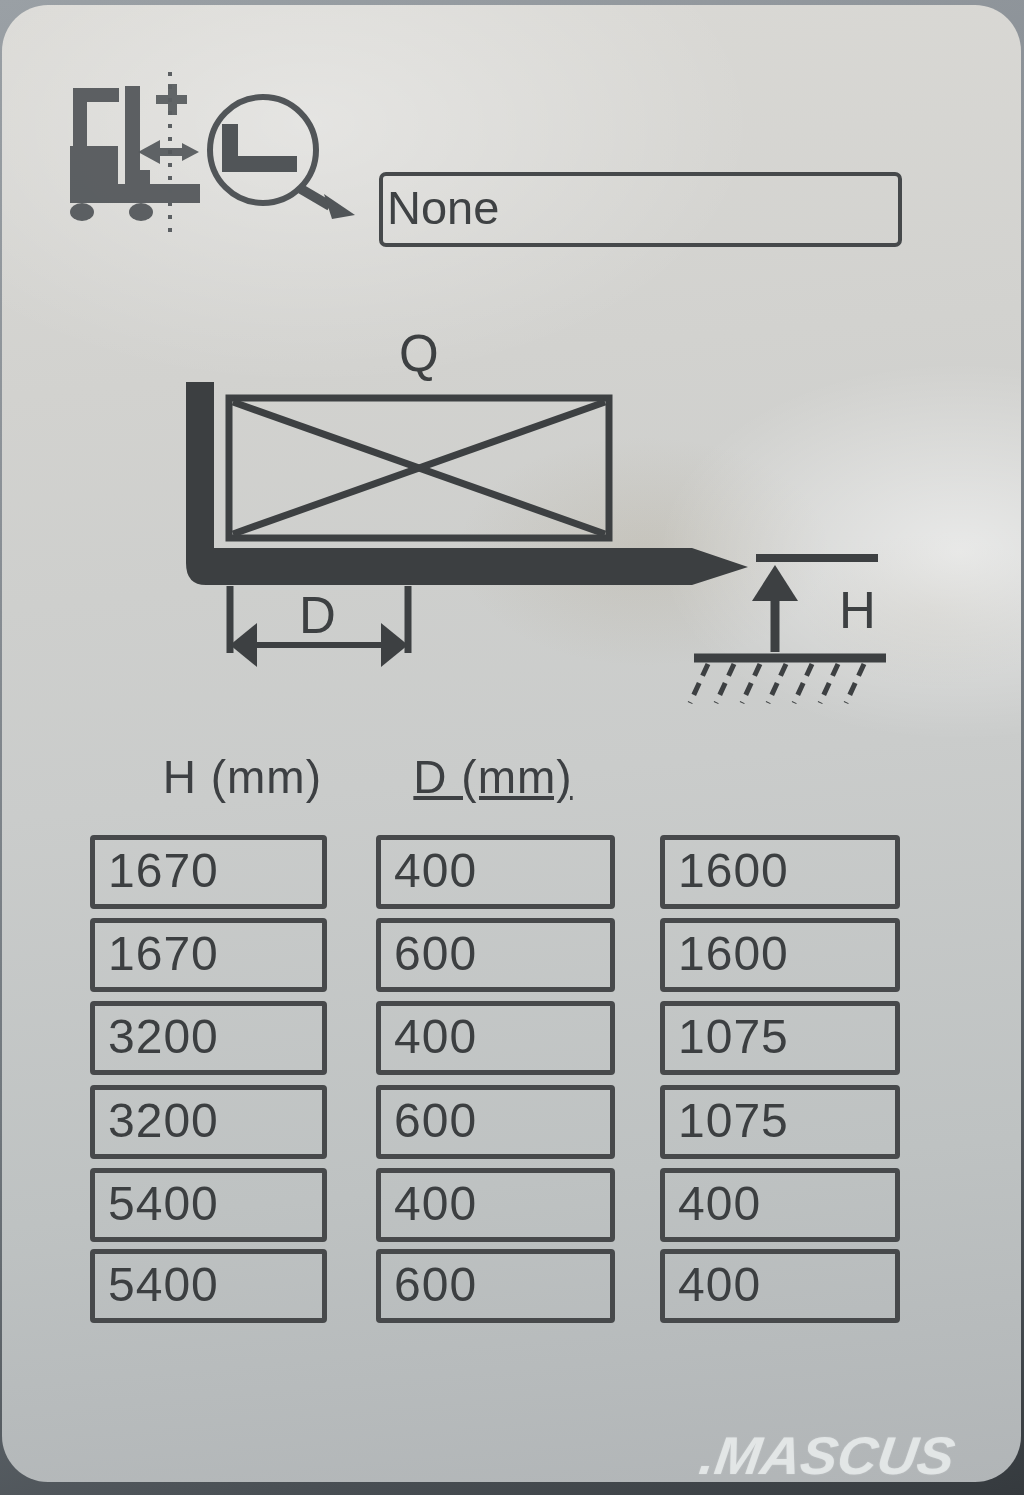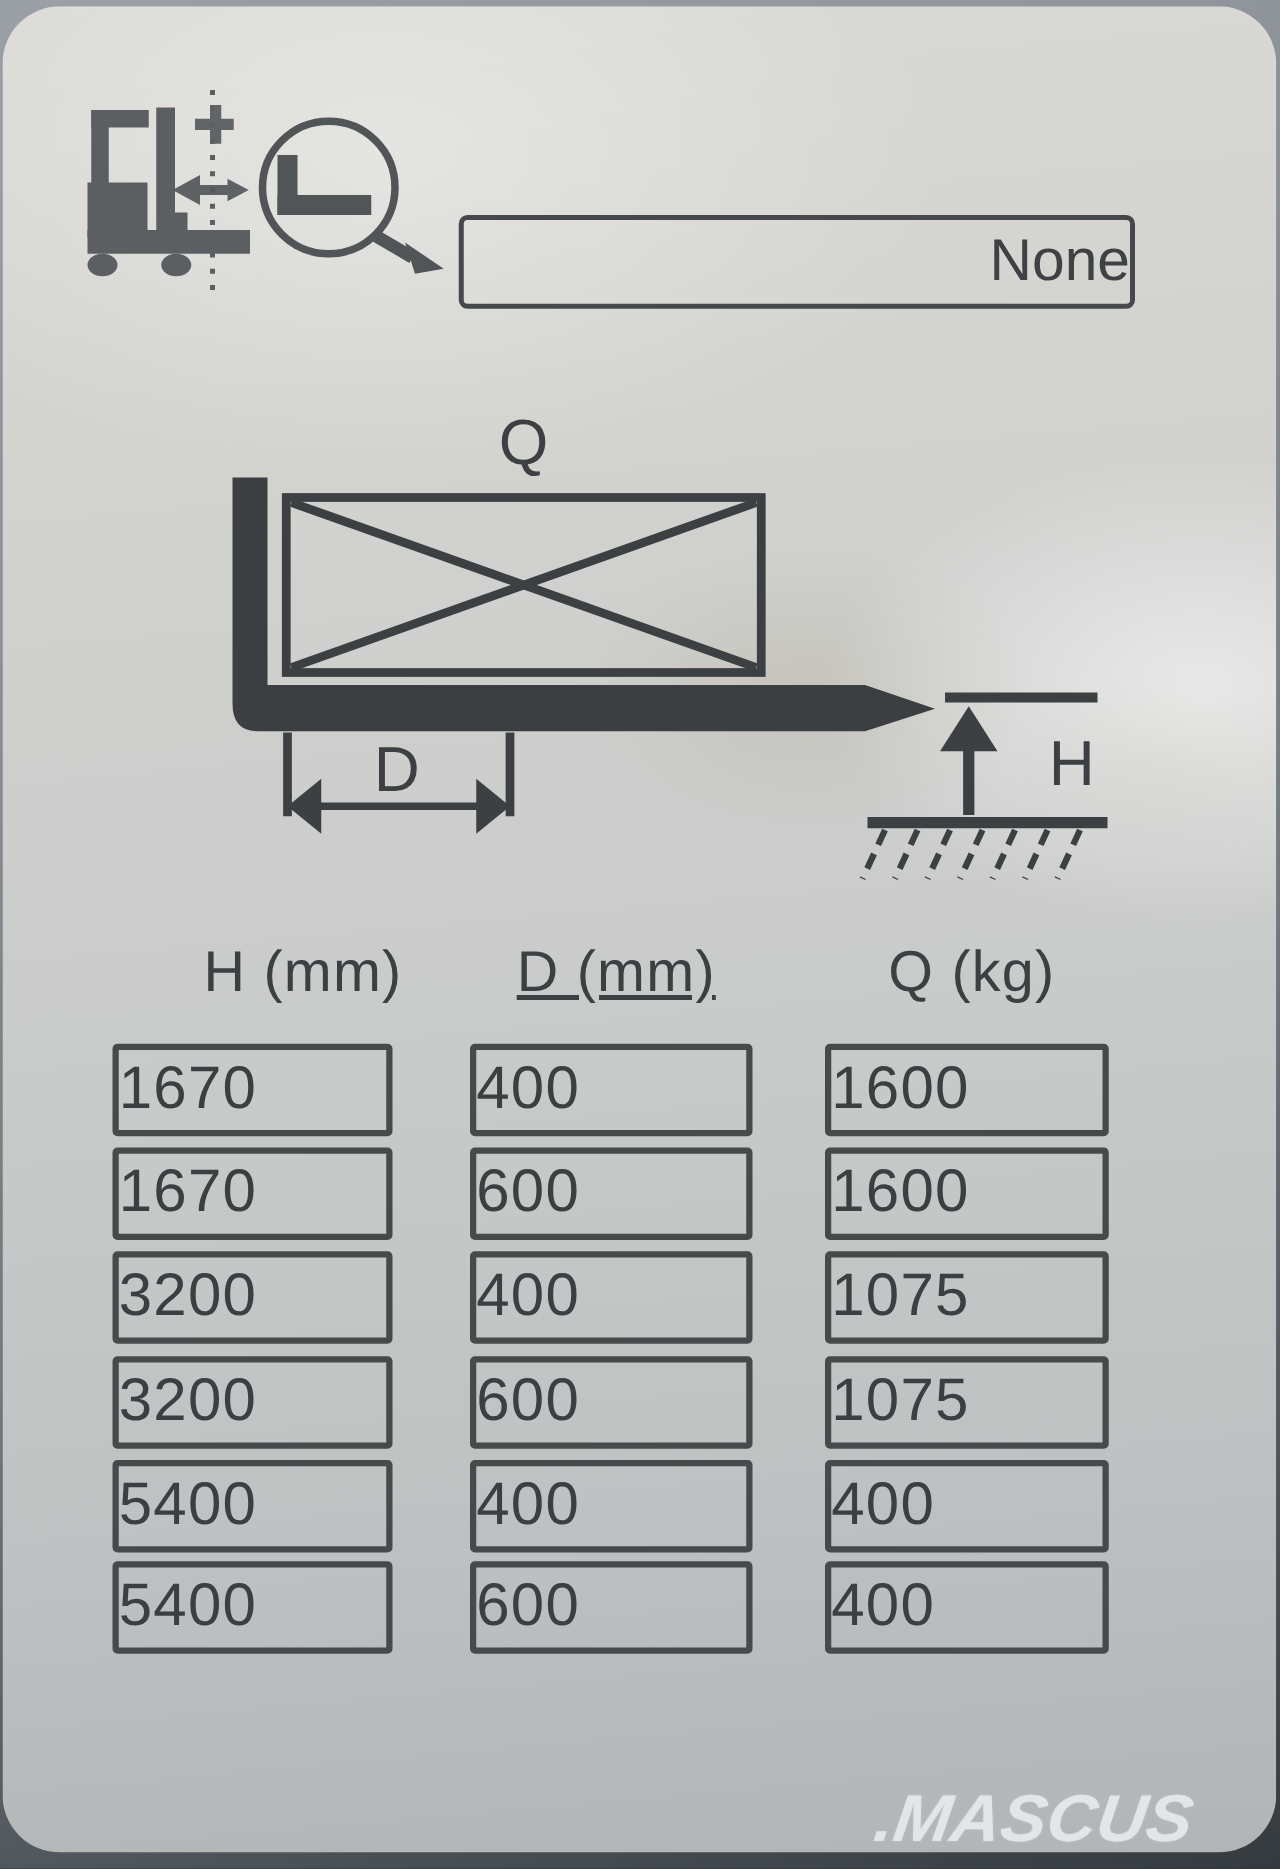--- a/index.html
+++ b/index.html
@@ -19,41 +19,41 @@
       radial-gradient(ellipse 180px 110px at 91% 41%, rgba(150,132,96,0.10), rgba(150,132,96,0) 70%),
       radial-gradient(ellipse 600px 350px at 30% 8%, rgba(255,255,255,0.35), rgba(255,255,255,0) 75%),
       linear-gradient(175deg,#dad9d5 0%,#d2d2cf 25%,#cacccb 52%,#bec2c2 78%,#b1b5b7 100%);
   }
   .psp{
     position:absolute;left:531px;top:86px;width:380px;
     font-size:47px;letter-spacing:1px;color:#505356;
     font-weight:400;
   }
   .none-box{
-    position:absolute;left:367px;top:172px;width:511px;height:67px;
+    position:absolute;left:379px;top:172px;width:511px;height:67px;
     border:4px solid #46494b;border-radius:7px;
-    font-size:47px;color:#3f4244;line-height:64px;padding-left:22px;text-align:right;
+    font-size:47px;color:#3f4244;line-height:64px;padding-left:4px;
   }
   .diagram-label{
     position:absolute;font-size:51px;color:#3d4042;font-weight:400;
   }
   .lbl-q{left:399px;top:324px;}
   .lbl-d{left:299px;top:586px;}
   .lbl-h{left:839px;top:581px;}
   .th{
     position:absolute;top:750px;text-align:center;
     font-size:46px;color:#3d4043;font-weight:400;letter-spacing:1px;
   }
   .h0{left:90px;width:232px;text-align:right;}
   .h1{left:376px;width:234px;text-decoration:underline;}
   .h2{left:660px;width:235px;}
   .cell{
     position:absolute;height:64px;
     border:5px solid #47494b;border-radius:4px;
-    font-size:48px;color:#3c3f41;line-height:62px;
+    font-size:48px;color:#3c3f41;line-height:62px;padding-left:13px;
     letter-spacing:1px;
   }
   .c0{left:90px;width:214px;}
   .c1{left:376px;width:216px;}
   .c2{left:660px;width:217px;}
   .r0{top:835px;}
   .r1{top:918px;}
   .r2{top:1001px;}
   .r3{top:1085px;}
   .r4{top:1168px;}
@@ -145,21 +145,20 @@
 
 
   <div class="none-box">None</div>
 
   <div class="diagram-label lbl-q">Q</div>
   <div class="diagram-label lbl-d">D</div>
   <div class="diagram-label lbl-h">H</div>
 
   <div class="th h0">H (mm)</div>
   <div class="th h1">D (mm)</div>
-  <div class="th h2">Q (kg)</div>
 
   <div class="cell c0 r0">1670</div>
   <div class="cell c0 r1">1670</div>
   <div class="cell c0 r2">3200</div>
   <div class="cell c0 r3">3200</div>
   <div class="cell c0 r4">5400</div>
   <div class="cell c0 r5">5400</div>
 
   <div class="cell c1 r0">400</div>
   <div class="cell c1 r1">600</div>

